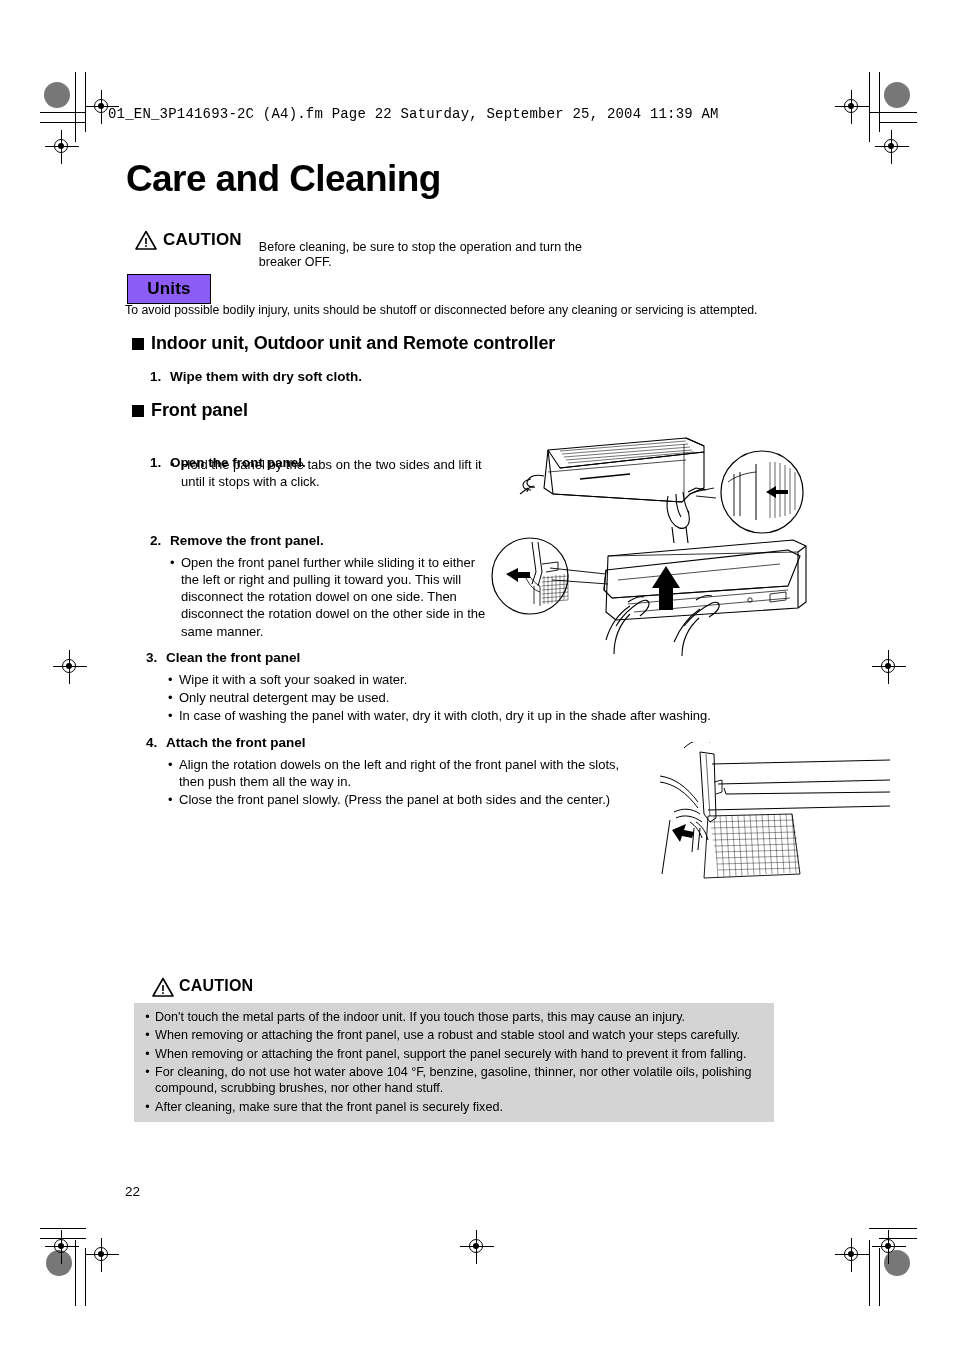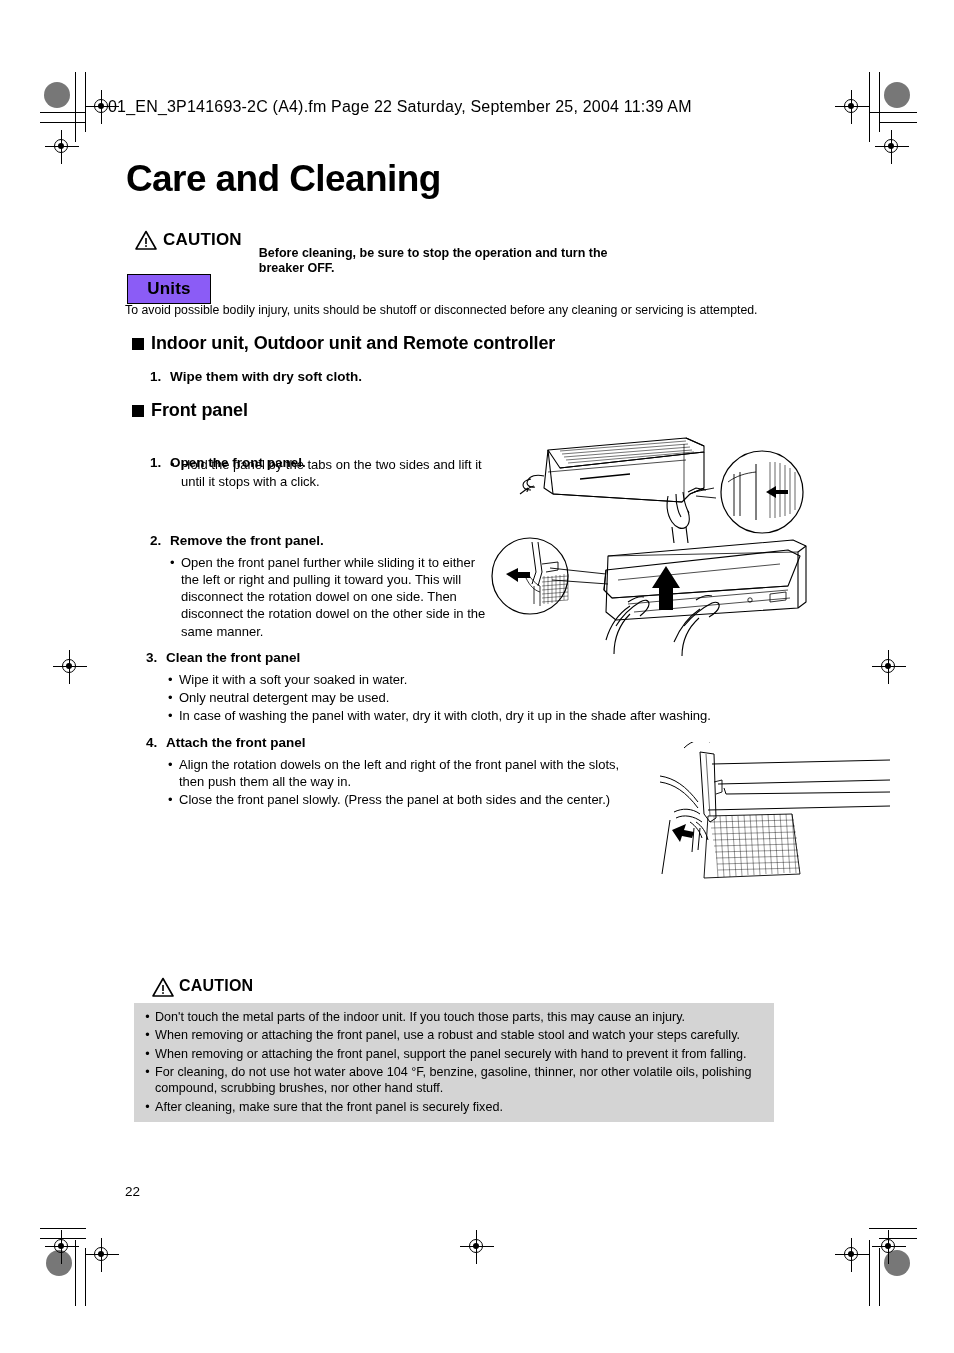--- a/index.html
+++ b/index.html
@@ -63,23 +63,23 @@
   
   .page {
     position: absolute;
     left: 0; top: 0;
     width: 954px;
     height: 1353px;
   }
   .filehdr {
     position: absolute;
     left: 108px;
-    top: 98px;
-    font-family: Liberation Sans, sans-serif;
-    font-size: 16px;
+    top: 106px;
+    font-family: Liberation Mono, monospace;
+    font-size: 14px;
     letter-spacing: 0.2px;
     white-space: nowrap;
   }
   .page-title {
     position: absolute;
     left: 126px;
     top: 158px;
     font-size: 37px;
     font-weight: bold;
     letter-spacing: -0.6px;
@@ -101,24 +101,24 @@
   }
   .caution-top .word {
     font-size: 17px;
     font-weight: bold;
     margin-left: 6px;
     margin-top: 2px;
     letter-spacing: 0.2px;
   }
   .caution-top .msg {
     font-size: 12.5px;
-    font-weight: bold;
+    font-weight: normal;
     line-height: 1.22;
     margin-left: 17px;
-    margin-top: 18px;
+    margin-top: 12px;
     max-width: 360px;
   }
 
   
   .units-badge {
     position: absolute;
     left: 127px;
     top: 274px;
     width: 84px;
     height: 30px;

